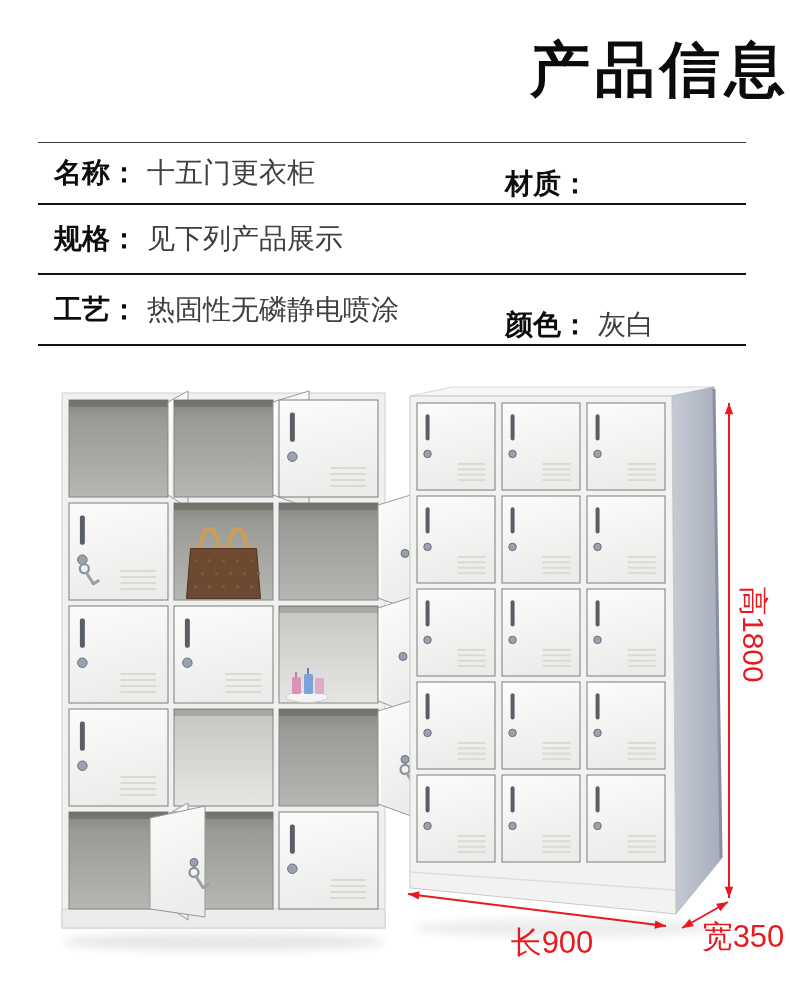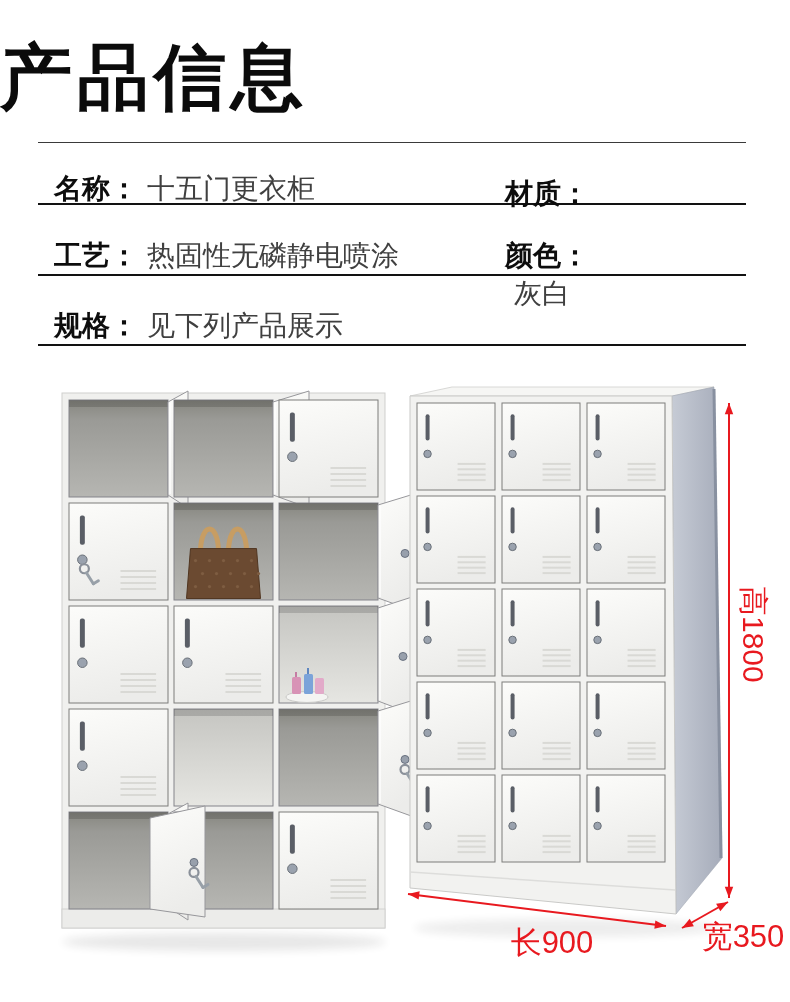--- a/index.html
+++ b/index.html
@@ -1,67 +1,67 @@
 <!DOCTYPE html>
 <html><head>
 <meta charset="utf-8">
 <style>
   html,body{margin:0;padding:0;}
   body{
     width:790px;height:1002px;position:relative;background:#ffffff;
     font-family:"Liberation Sans","DejaVu Sans",sans-serif;overflow:hidden;color:#101010;
   }
   .page-title{
-    position:absolute;top:30px;left:0;width:790px;text-align:left;
-    font-size:72px;font-weight:900;letter-spacing:5px;color:#0b0b0b;white-space:nowrap;
+    position:absolute;top:30px;left:0;width:790px;text-align:right;
+    font-size:60px;font-weight:900;letter-spacing:5px;color:#0b0b0b;white-space:nowrap;
   }
   .spec-table{
     position:absolute;left:38px;top:142px;width:708px;
     border-top:1px solid #3a3a3a;
   }
   .spec-row{position:relative;border-bottom:2px solid #121212;display:flex;align-items:center;}
   .spec-row.r1{height:60px;}
   .spec-row.r2{height:69px;}
   .spec-row.r3{height:68px;}
-  .spec-cell{display:flex;align-items:baseline;white-space:nowrap;margin-top:32px;}
+  .spec-cell{display:flex;align-items:baseline;white-space:nowrap;}
   .spec-cell.left{padding-left:16px;}
-  .spec-cell.right{position:absolute;left:467px;top:0;height:100%;align-items:flex-start;display:flex;flex-direction:column;}
+  .spec-cell.right{position:absolute;left:467px;top:0;height:100%;align-items:flex-end;display:flex;}
   .spec-label{font-weight:700;font-size:28px;color:#0d0d0d;}
   .spec-value{font-weight:400;font-size:28px;margin-left:9px;color:#404040;}
   .scene{position:absolute;left:0;top:358px;}
 </style>
 </head>
 <body>
 
 <div class="page-title">产品信息</div>
 
 <div class="spec-table">
   <div class="spec-row r1">
     <div class="spec-cell left">
       <span class="spec-label">名称：</span>
       <span class="spec-value">十五门更衣柜</span>
     </div>
     <div class="spec-cell right">
       <span class="spec-label">材质：</span>
     </div>
   </div>
+  <div class="spec-row r3">
+    <div class="spec-cell left">
+      <span class="spec-label">规格：</span>
+      <span class="spec-value">见下列产品展示</span>
+    </div>
+  </div>
   <div class="spec-row r2">
     <div class="spec-cell left">
       <span class="spec-label">工艺：</span>
       <span class="spec-value">热固性无磷静电喷涂</span>
     </div>
     <div class="spec-cell right">
       <span class="spec-label">颜色：</span>
       <span class="spec-value">灰白</span>
-    </div>
-  </div>
-  <div class="spec-row r3">
-    <div class="spec-cell left">
-      <span class="spec-label">规格：</span>
-      <span class="spec-value">见下列产品展示</span>
     </div>
   </div>
 </div>
 
 <svg class="scene" width="790" height="644" viewBox="0 358 790 644" xmlns="http://www.w3.org/2000/svg">
   <defs>
     <linearGradient id="doorGrad" x1="0" y1="0" x2="0.25" y2="1">
       <stop offset="0" stop-color="#fcfcfa"></stop>
         <stop offset="1" stop-color="#ececea"></stop>
     </linearGradient>

